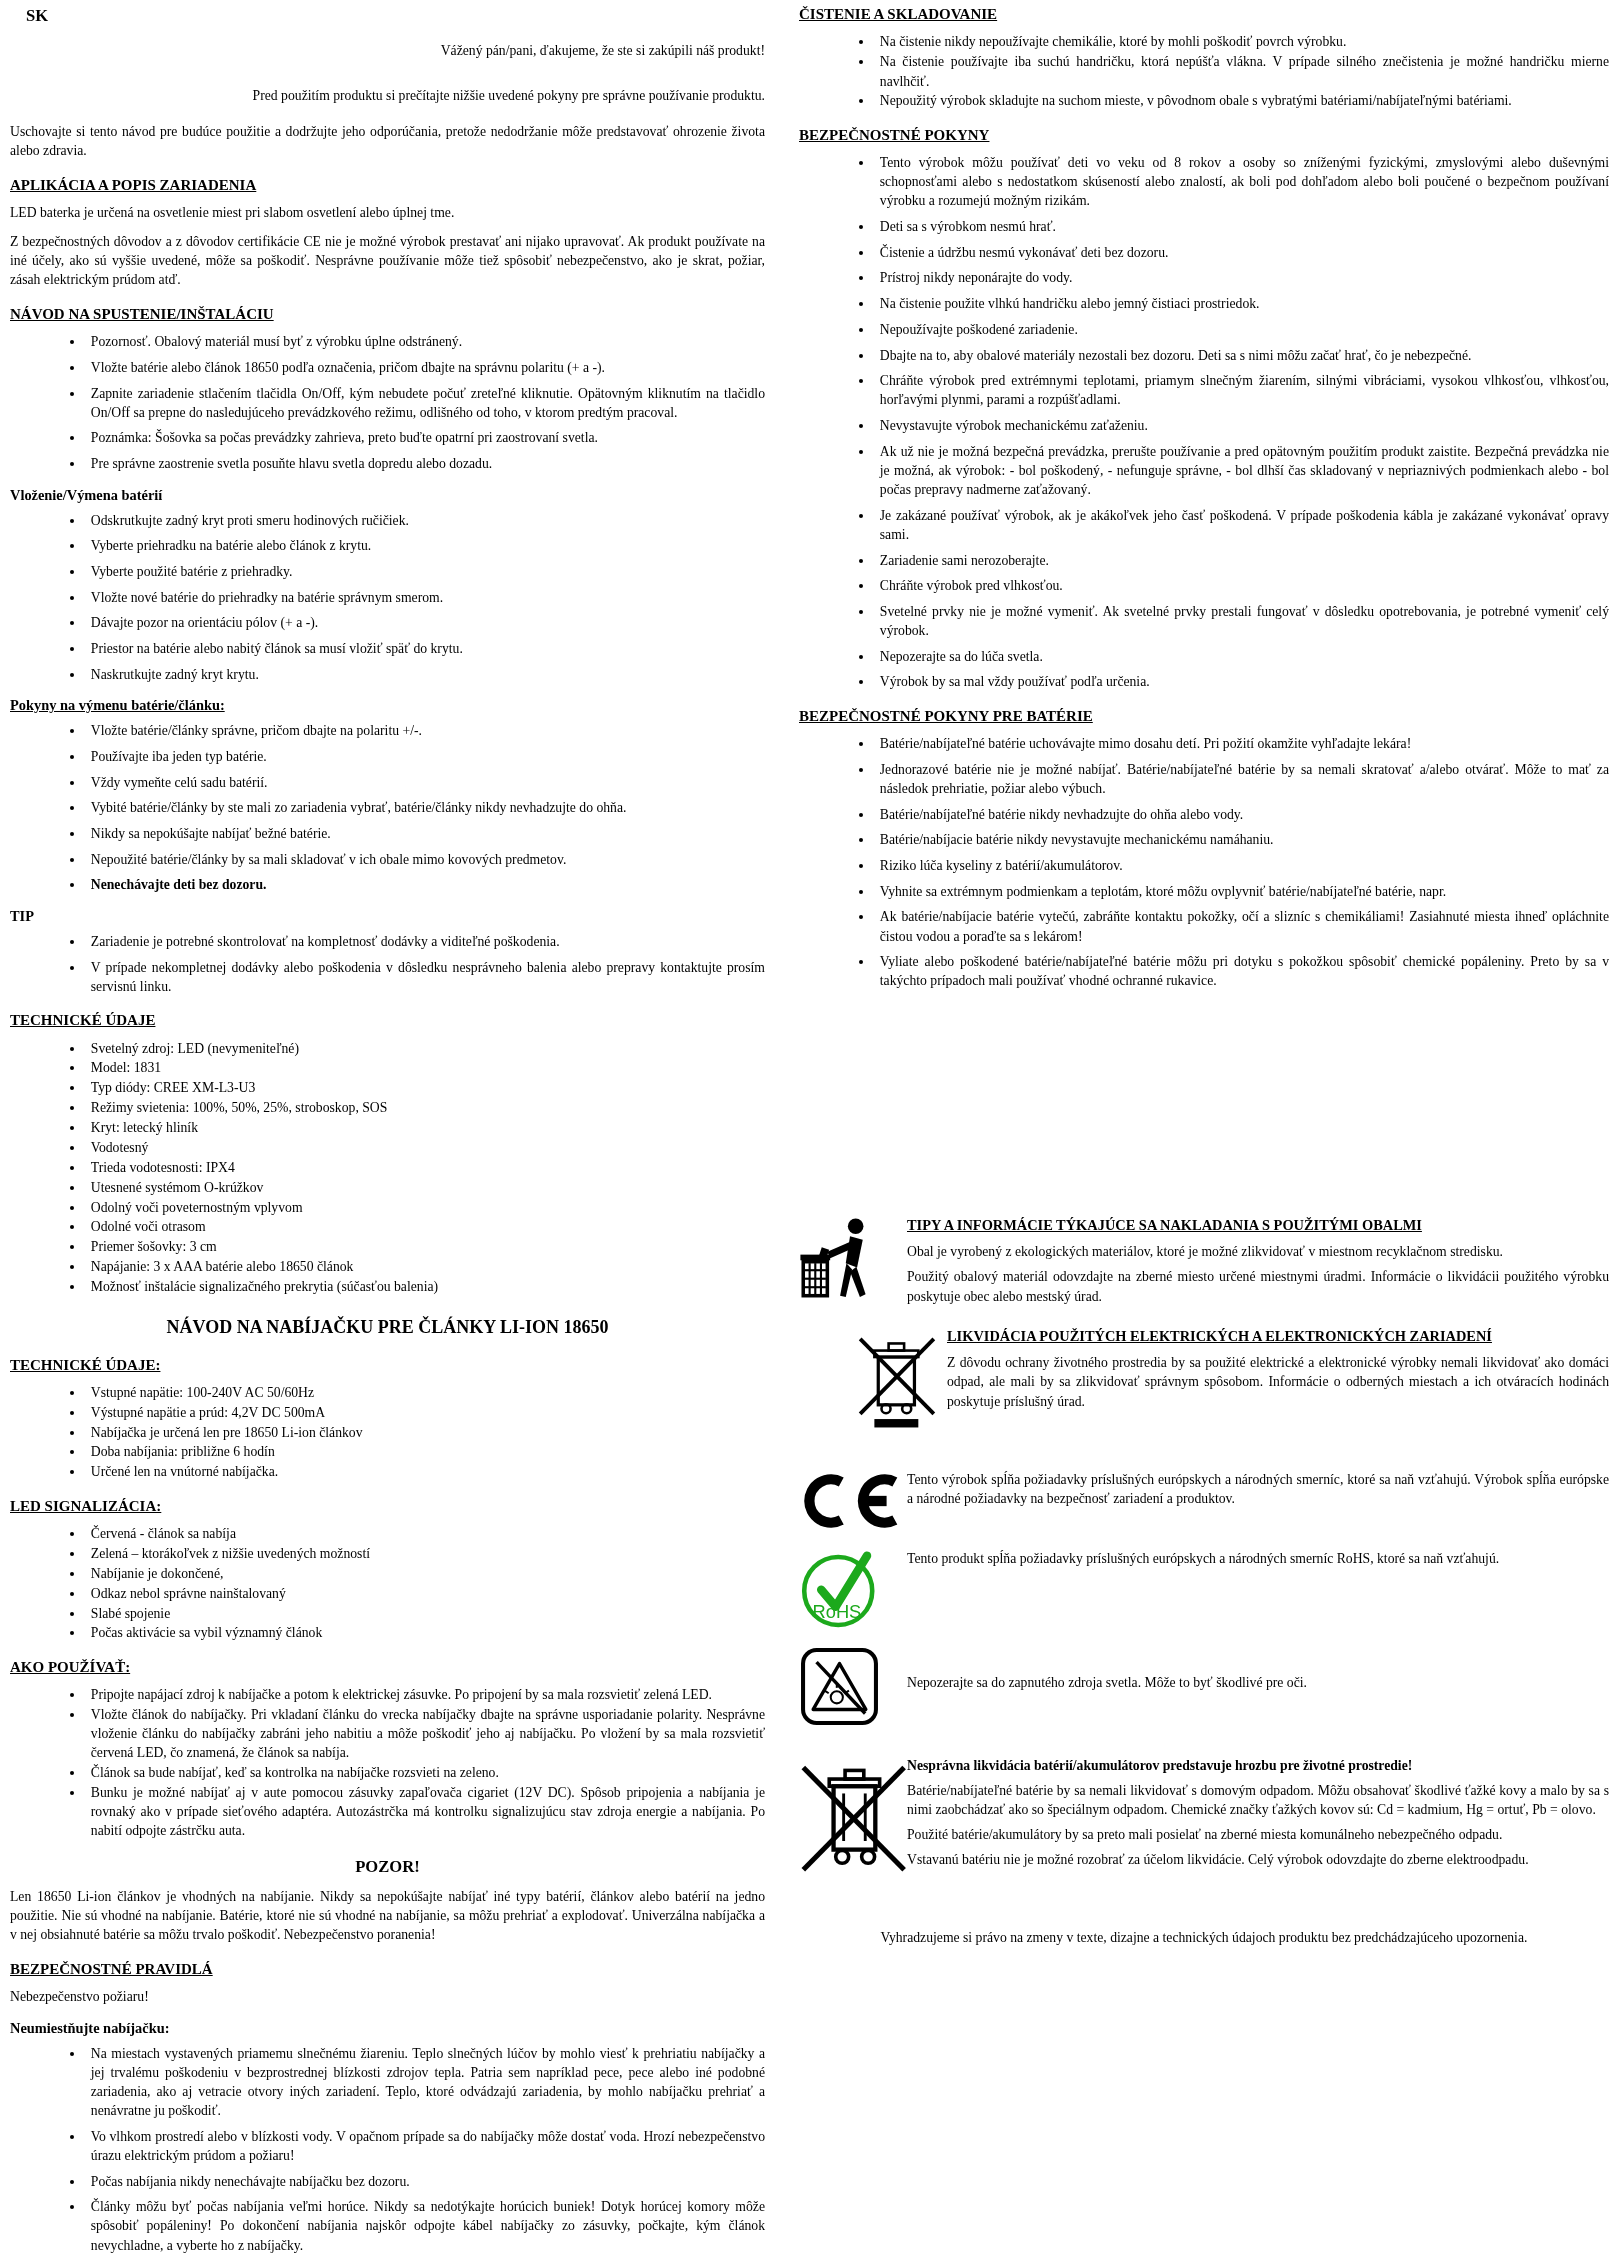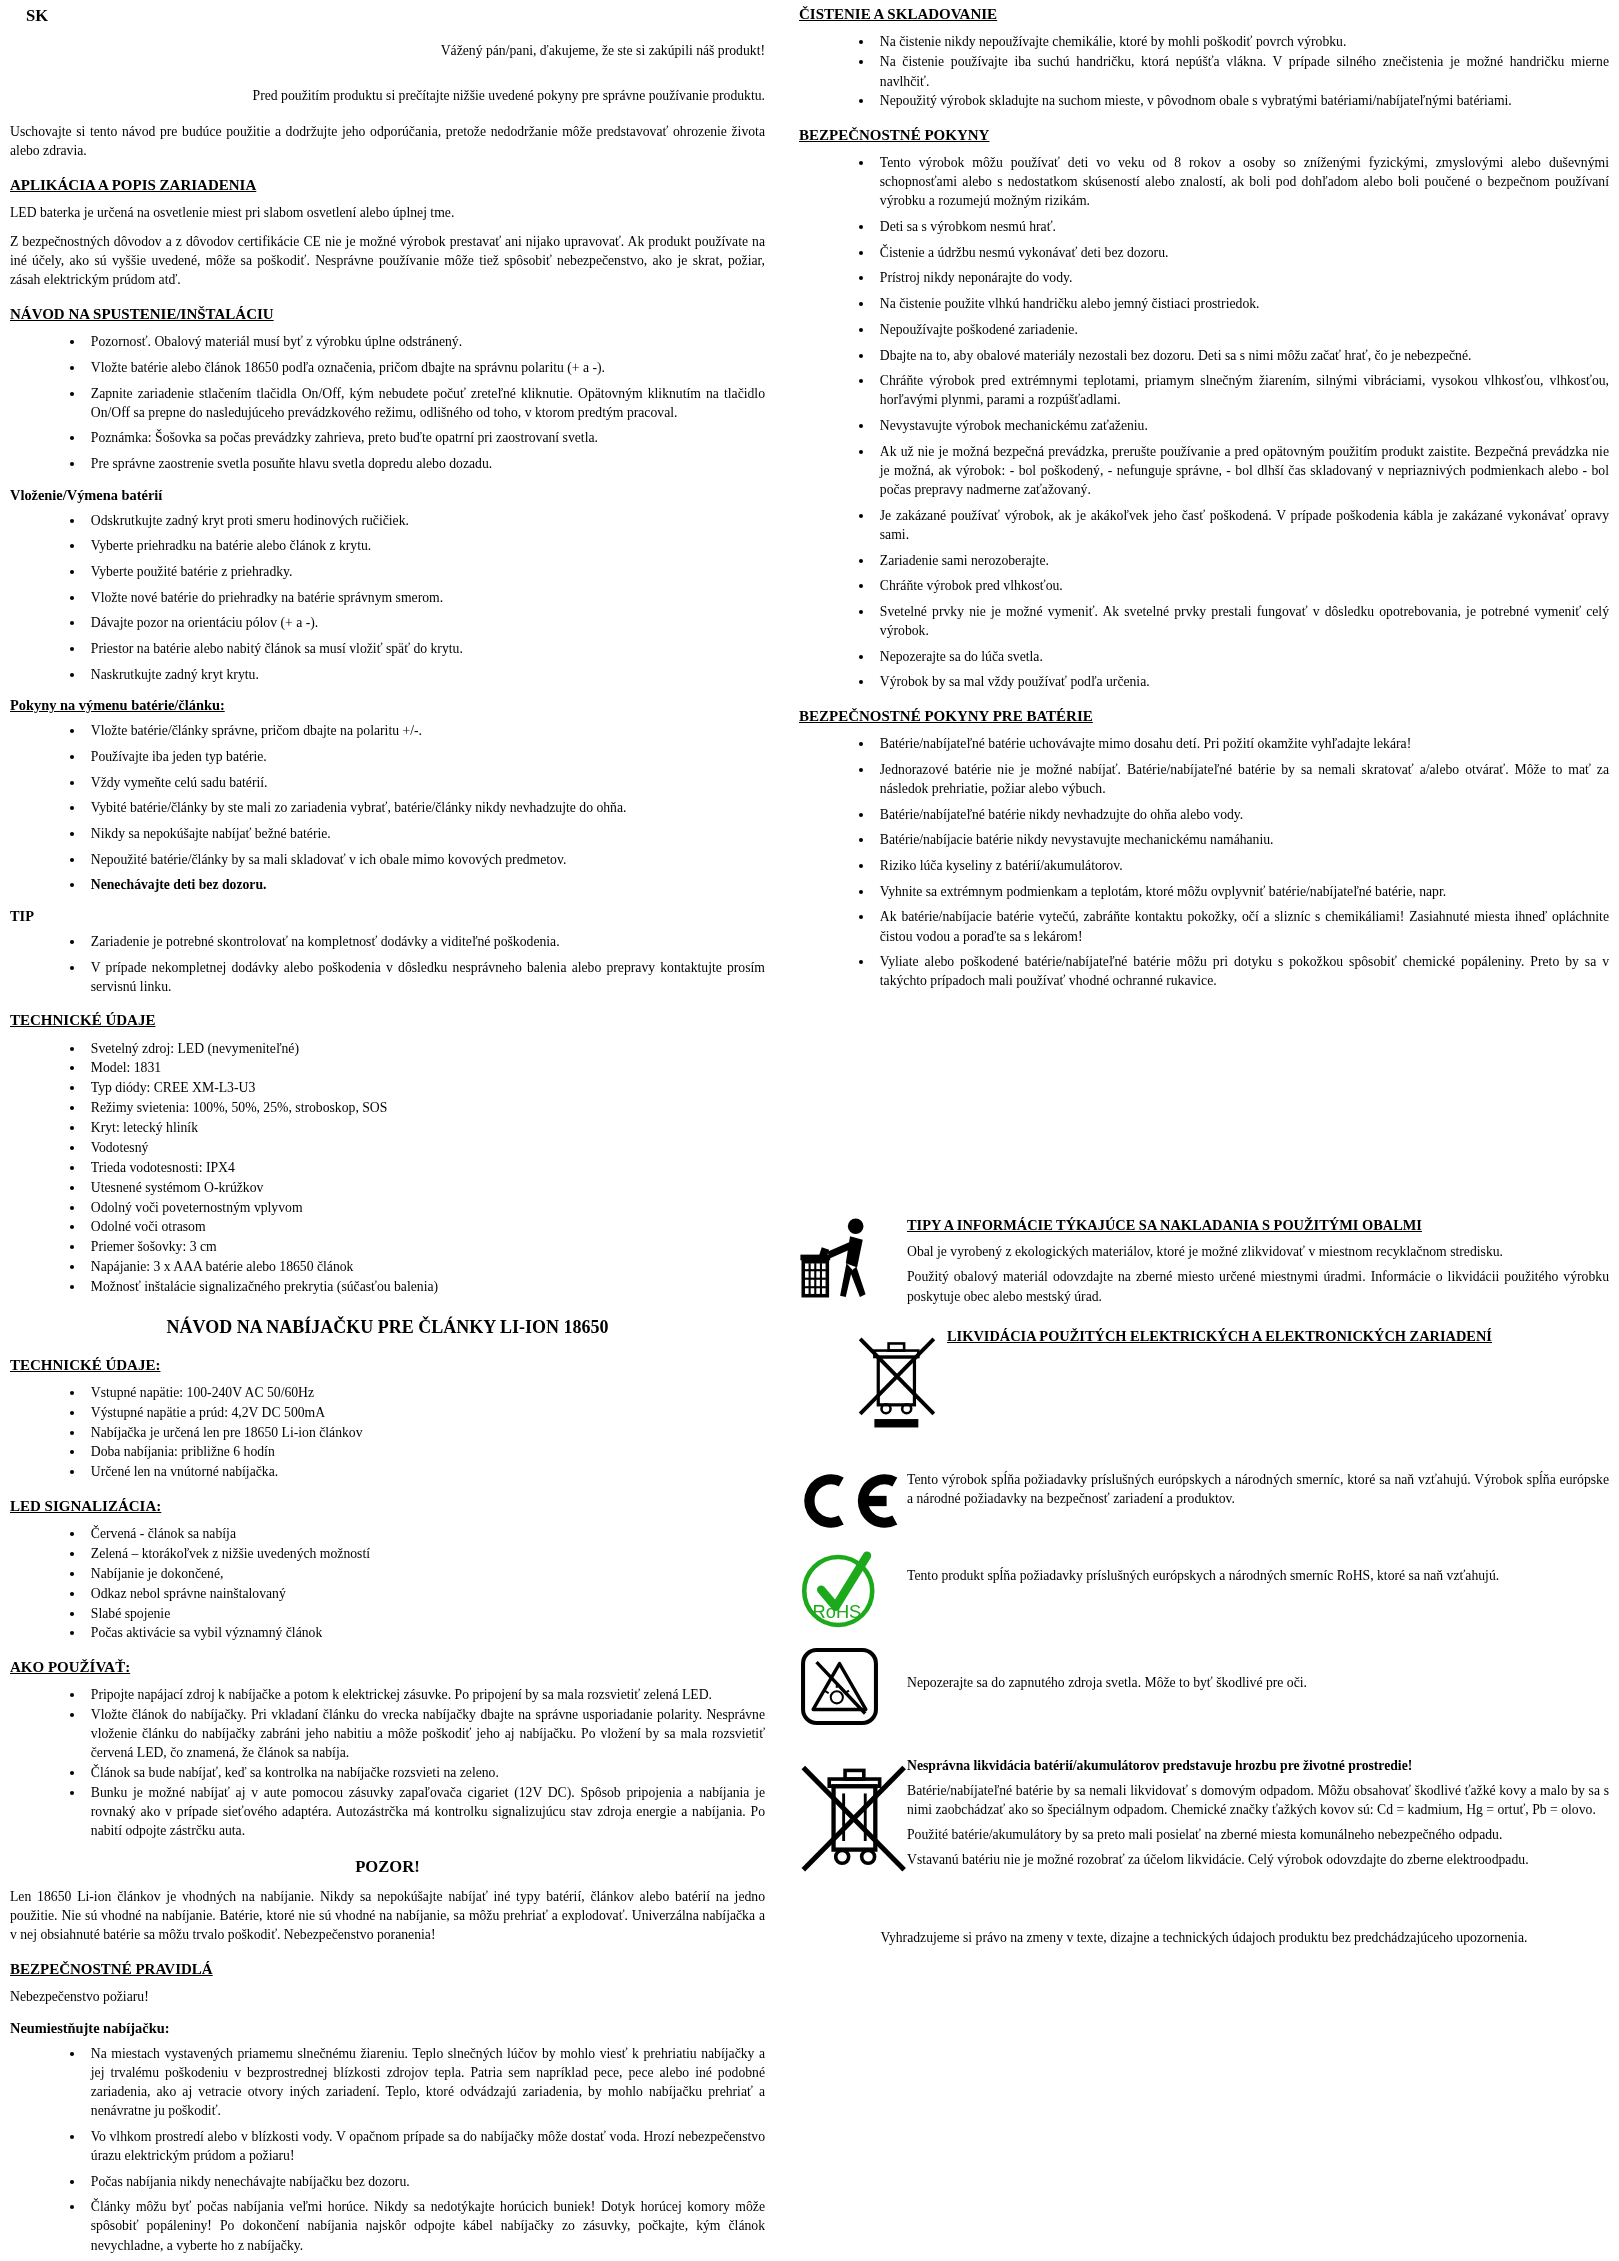--- a/index.html
+++ b/index.html
@@ -228,20 +228,21 @@
           <rect x="52" y="21" width="24" height="11" fill="none" stroke="#000" stroke-width="4"></rect>
           <circle cx="48" cy="122" r="7" fill="none" stroke="#000" stroke-width="4"></circle>
           <circle cx="80" cy="122" r="7" fill="none" stroke="#000" stroke-width="4"></circle>
           <line x1="8" y1="14" x2="122" y2="130" stroke="#000" stroke-width="6"></line>
           <line x1="122" y1="14" x2="8" y2="130" stroke="#000" stroke-width="6"></line>
           <rect x="30" y="138" width="68" height="13" fill="#000"></rect>
         </svg>
       </div>
       <div class="icon-text">
         <h2>LIKVIDÁCIA POUŽITÝCH ELEKTRICKÝCH A ELEKTRONICKÝCH ZARIADENÍ</h2>
+        <p>Z dôvodu ochrany životného prostredia by sa použité elektrické a elektronické výrobky nemali likvidovať ako domáci odpad, ale mali by sa zlikvidovať správnym spôsobom. Informácie o odberných miestach a ich otváracích hodinách poskytuje príslušný úrad.</p>
       </div>
     </div>
 
     <div class="gap-l"></div>
 
     <div class="icon-row">
       <div class="icon-cell">
         <svg width="101" height="62" viewBox="0 0 196 100" aria-hidden="true">
           <path d="M82,13 A42,42 0 1 0 82,87" fill="none" stroke="#000" stroke-width="20"></path>
           <path d="M186,13 A42,42 0 1 0 186,87" fill="none" stroke="#000" stroke-width="20"></path>
@@ -255,21 +256,21 @@
 
     <div class="icon-row">
       <div class="icon-cell">
         <svg width="85" height="88" viewBox="0 0 130 130" aria-hidden="true" style="font-size:19px">
           <circle cx="60" cy="68" r="52" fill="none" stroke="#1ca91c" stroke-width="7"></circle>
           <path d="M34,66 L56,92 L104,14" fill="none" stroke="#1ca91c" stroke-width="13" stroke-linecap="round" stroke-linejoin="round"></path>
           <text x="58" y="110" text-anchor="middle" font-size="28" fill="#1ca91c" font-family="Liberation Sans, sans-serif">RoHS</text>
         </svg>
       </div>
       <div class="icon-text">
-        <p style="margin-top:21px">Tento produkt spĺňa požiadavky príslušných európskych a národných smerníc RoHS, ktoré sa naň vzťahujú.</p>
+        <p style="margin-top:4px">Tento produkt spĺňa požiadavky príslušných európskych a národných smerníc RoHS, ktoré sa naň vzťahujú.</p>
       </div>
     </div>
 
     <div class="icon-row">
       <div class="icon-cell">
         <svg width="81" height="81" viewBox="0 0 120 120" aria-hidden="true">
           <rect x="6" y="6" width="108" height="108" rx="20" fill="none" stroke="#000" stroke-width="6"></rect>
           <path d="M60,26 L99,94 L21,94 Z" fill="none" stroke="#000" stroke-width="5" stroke-linejoin="round"></path>
           <circle cx="56" cy="76" r="9" fill="none" stroke="#000" stroke-width="3"></circle>
           <line x1="56" y1="62" x2="56" y2="56" stroke="#000" stroke-width="3"></line>

